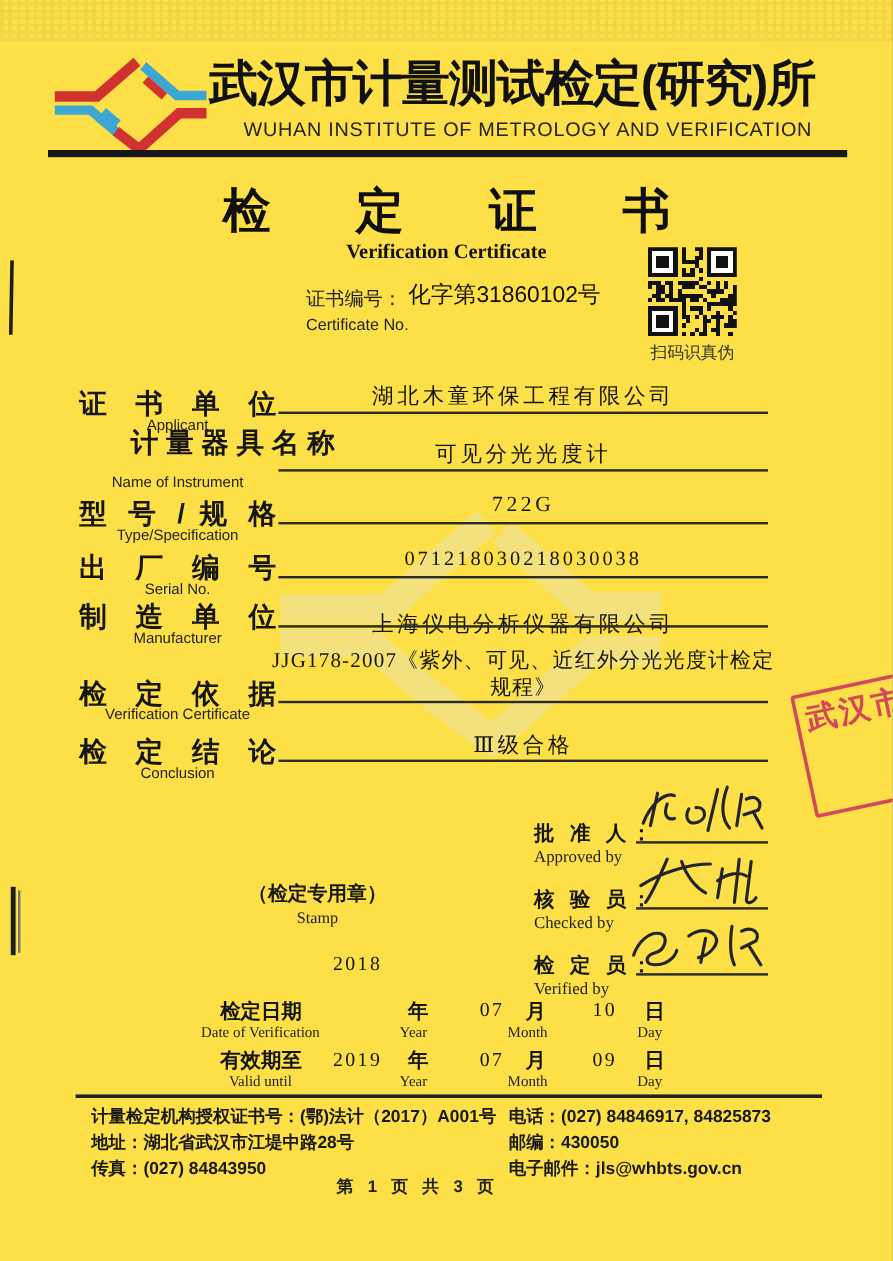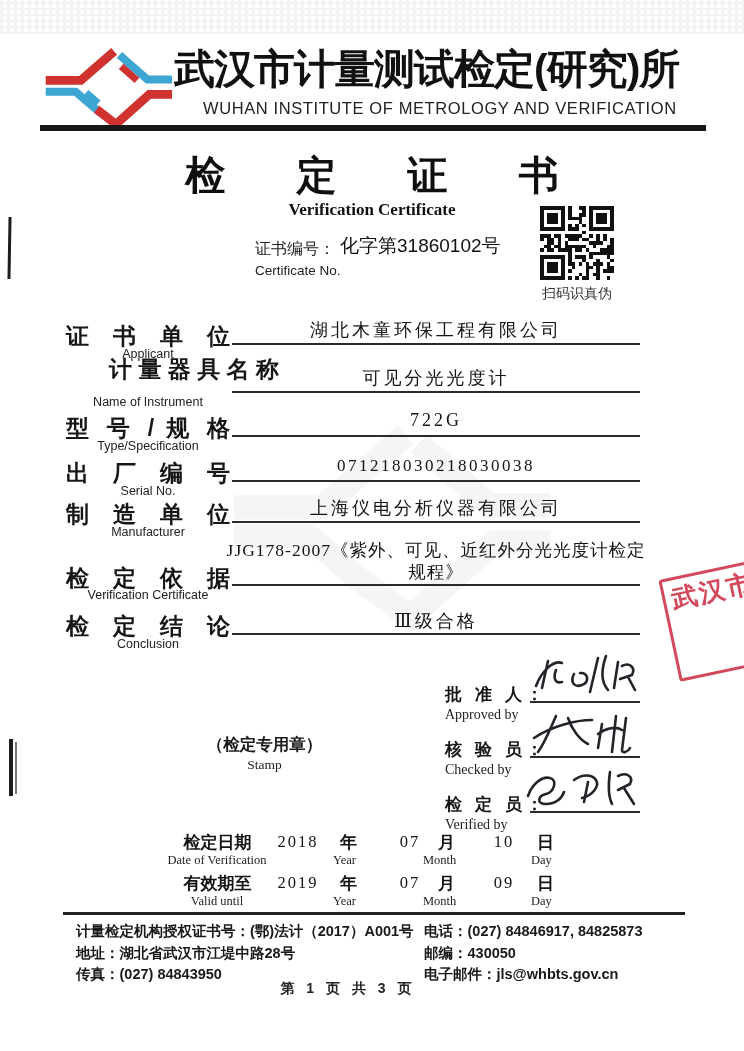--- a/index.html
+++ b/index.html
@@ -1,17 +1,17 @@
 <!DOCTYPE html>
 <html><head>
 <meta charset="utf-8">
 <style>
   html,body{margin:0;padding:0;background:#9a9a9a;}
   .page{
-    position:relative;width:744px;height:1051px;background:#ffffff;
+    position:relative;width:744px;height:1051px;background:#fde047;
     overflow:hidden;font-family:"Liberation Sans","DejaVu Sans",sans-serif;
     color:#1c1c1c;
   }
   .abs{position:absolute;}
   .scan-noise{left:0;top:0;width:744px;height:34px;opacity:.05;
     background:repeating-linear-gradient(90deg,#333 0 3px,transparent 3px 7px),
                repeating-linear-gradient(0deg,#333 0 2px,transparent 2px 6px);}
   
   .org-cn{left:174px;top:42px;font-size:41px;font-weight:bold;letter-spacing:-1px;color:#111;white-space:nowrap;}
   .org-en{left:203px;top:99px;font-size:16.5px;letter-spacing:.6px;color:#222;white-space:nowrap;}
@@ -267,21 +267,21 @@
   <div class="abs fvalue" style="top:410px;">722G</div>
   <div class="abs fline" style="top:435px;"></div>
   <div class="abs flabel-en" style="top:439px;">Type/Specification</div>
 
   <div class="abs flabel" style="top:458px;">出 厂 编 号</div>
   <div class="abs fvalue serial" style="top:456px;">071218030218030038</div>
   <div class="abs fline" style="top:480px;"></div>
   <div class="abs flabel-en" style="top:484px;">Serial No.</div>
 
   <div class="abs flabel" style="top:499px;">制 造 单 位</div>
-  <div class="abs fvalue" style="top:496px;">上海仪电分析仪器有限公司</div>
+  <div class="abs fvalue" style="top:508px;">上海仪电分析仪器有限公司</div>
   <div class="abs fline" style="top:521px;"></div>
   <div class="abs flabel-en" style="top:525px;">Manufacturer</div>
 
   <div class="abs fvalue-wrap" style="top:527px;">JJG178-2007《紫外、可见、近红外分光光度计检定规程》</div>
   <div class="abs flabel" style="top:563px;">检 定 依 据</div>
   <div class="abs fline" style="top:584px;"></div>
   <div class="abs flabel-en" style="top:588px;">Verification Certificate</div>
 
   <div class="abs flabel" style="top:611px;">检 定 结 论</div>
   <div class="abs fvalue" style="top:609px;">Ⅲ级合格</div>
@@ -316,21 +316,21 @@
     <path d="M6,34 C10,22 20,14 28,16 C36,18 32,30 24,32 C16,34 14,42 24,42 C34,42 40,36 42,30"></path>
     <path d="M52,18 C60,12 70,12 74,18 C78,24 70,34 60,36 M66,20 L62,40"></path>
     <path d="M88,10 C86,24 86,34 90,42 M96,14 C104,10 112,14 108,22 L96,28 M102,26 L112,42"></path>
   </svg>
 
   <div class="abs red-stamp">
     <span>武汉市计量测试检定(研究)所</span>
   </div>
 
   <div class="abs date-label" style="top:831px;">检定日期</div>
-  <div class="abs date-num" style="left:268px;top:832px;">2018</div>
+  <div class="abs date-num" style="left:268px;top:793px;">2018</div>
   <div class="abs date-unit" style="left:340px;top:831px;">年</div>
   <div class="abs date-num" style="left:380px;top:832px;">07</div>
   <div class="abs date-unit" style="left:438px;top:831px;">月</div>
   <div class="abs date-num" style="left:474px;top:832px;">10</div>
   <div class="abs date-unit" style="left:537px;top:831px;">日</div>
   <div class="abs date-label-en" style="top:853px;">Date of Verification</div>
   <div class="abs date-unit-en" style="left:333px;top:853px;">Year</div>
   <div class="abs date-unit-en" style="left:423px;top:853px;">Month</div>
   <div class="abs date-unit-en" style="left:531px;top:853px;">Day</div>
 

